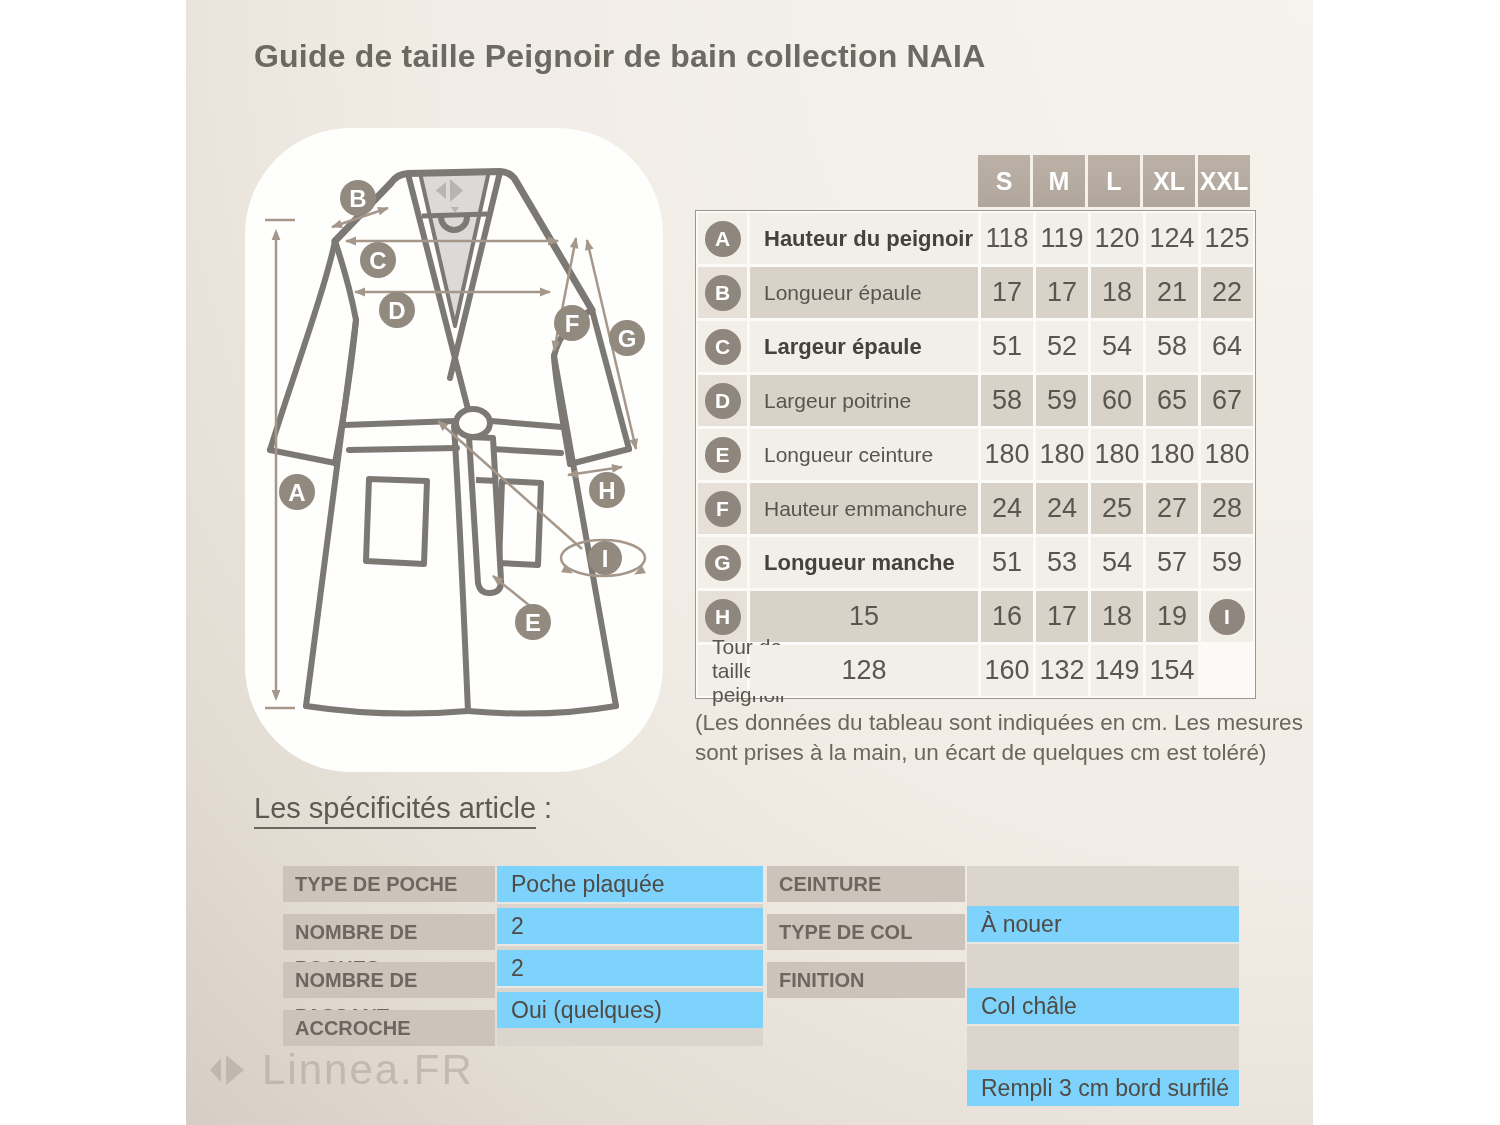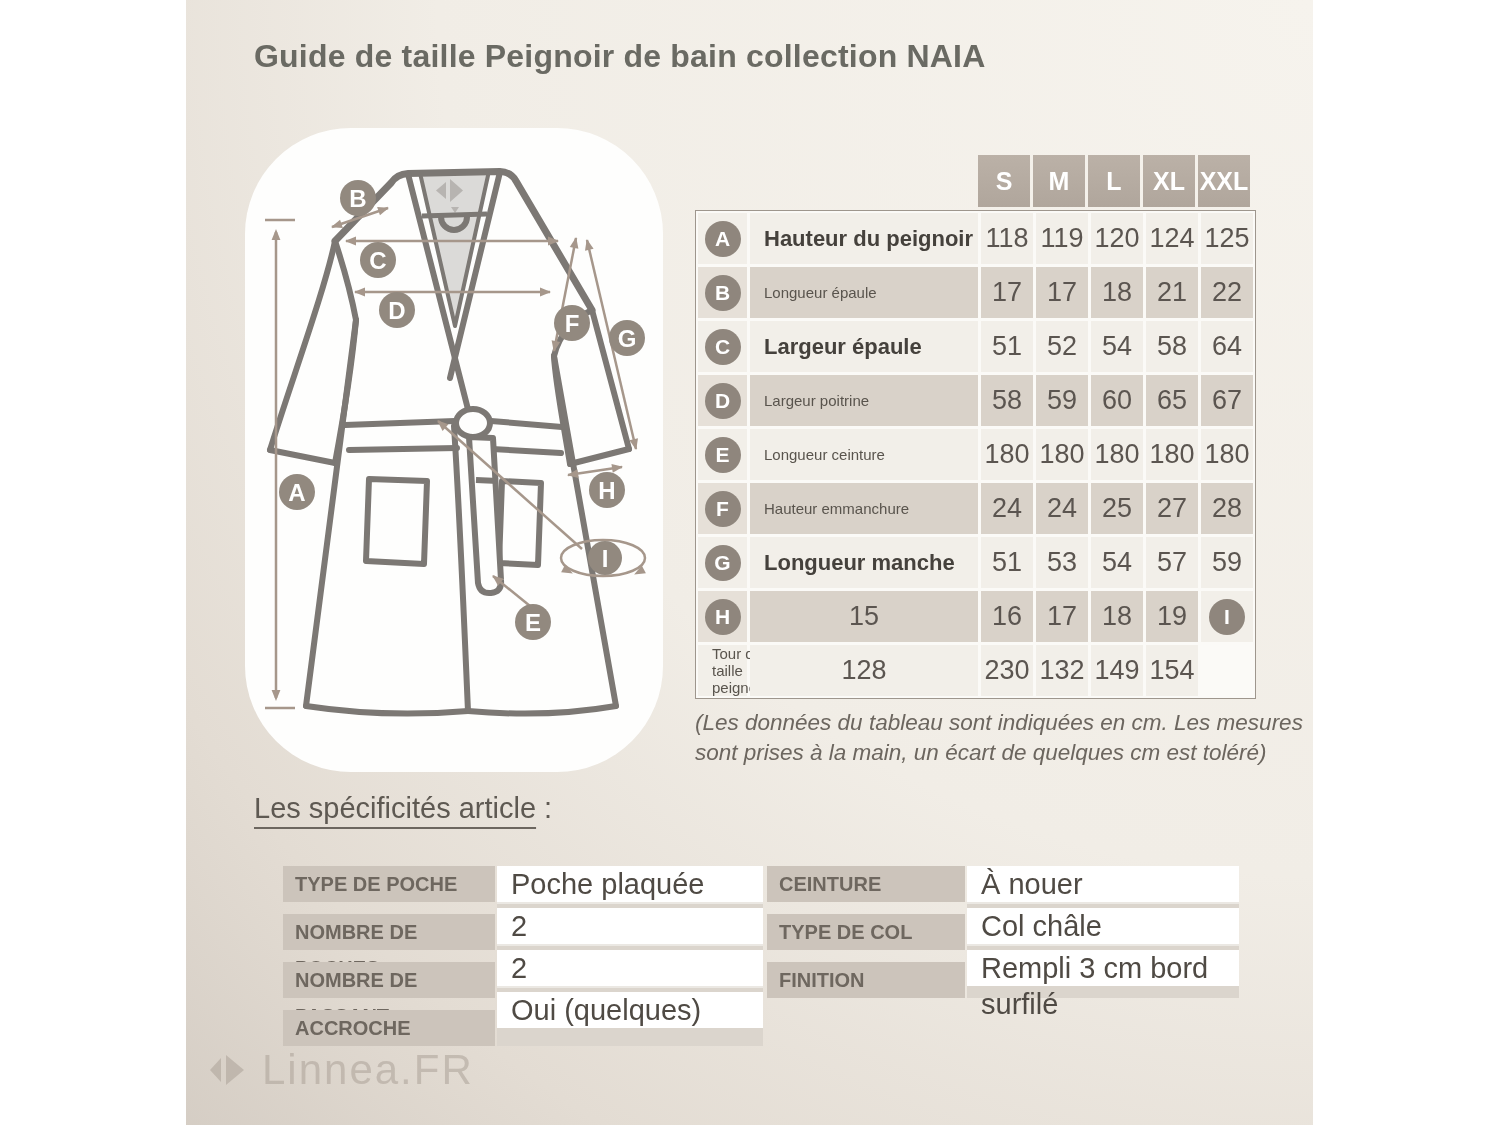--- a/index.html
+++ b/index.html
@@ -40,26 +40,26 @@
   .cell{display:flex;align-items:center;}
   .cell.light{background:#f2efe9;}
   .cell.dark{background:#d9d2c9;}
   .cell.badgecell{justify-content:center;}
   .cell.badgecell.dark{background:#e6e0d8;}
   .badge-circle{
     width:36px;height:36px;border-radius:50%;background:#8f867d;
     color:#fff;font-weight:bold;font-size:21px;
     display:flex;align-items:center;justify-content:center;
   }
-  .cell.labelcell{padding-left:14px;font-size:15px;color:#59544d;}
+  .cell.labelcell{padding-left:14px;font-size:21px;color:#59544d;}
   .cell.labelcell.bold{font-weight:bold;color:#45413c;font-size:22px;}
   .cell.valcell{justify-content:center;font-size:27px;color:#5b5550;}
   .table-note{
     position:absolute;left:509px;top:708px;width:556px;
-    text-align:center;font-style:italic;font-size:22.5px;line-height:30px;
+    text-align:center;font-size:22.5px;line-height:30px;
     color:#6c665f;white-space:nowrap;
   }
   
   .specs-heading{
     position:absolute;left:68px;top:792px;
     font-size:29px;color:#5e5952;
   }
   .specs-heading .u{
     text-decoration:underline;text-decoration-thickness:2px;text-underline-offset:9px;
     text-decoration-color:#6c665f;
@@ -70,26 +70,26 @@
   .spec-labels{display:flex;flex-direction:column;gap:12px;}
   .spec-label{
     height:36px;line-height:36px;padding-left:12px;
     background:#ccc4bb;color:#6e675f;font-weight:bold;font-size:20px;
   }
   .spec-table.left .spec-label{width:200px;}
   .spec-table.right .spec-label{width:186px;}
   .spec-values{display:flex;flex-direction:column;background:#dbd5cd;}
   .spec-value{
     height:36px;line-height:36px;padding-left:14px;margin-bottom:6px;
-    font-size:29px;color:#4f4a44;background:#ffffff;
+    font-size:23px;color:#4f4a44;background:#7dd3fc;
     box-shadow:0 2px 0 rgba(255,255,255,.45);
   }
   .spec-value:last-child{margin-bottom:0;box-shadow:none;}
   .spec-table.left .spec-value{width:252px;}
-  .spec-table.right .spec-value{width:258px;}
+  .spec-table.right .spec-value{width:258px;margin-top:40px;}
   
   .watermark{
     position:absolute;left:22px;top:1042px;height:56px;
     display:flex;align-items:center;gap:14px;opacity:.55;
   }
   .watermark .brand-text{
     font-size:42px;color:#aca298;letter-spacing:2px;
   }
 </style>
 </head>
@@ -303,21 +303,21 @@
       <div class="cell valcell dark">15</div>
       <div class="cell valcell dark">16</div>
       <div class="cell valcell dark">17</div>
       <div class="cell valcell dark">18</div>
       <div class="cell valcell dark">19</div>
       <div class="cell badgecell light">
         <div class="badge-circle">I</div>
       </div>
       <div class="cell labelcell light">Tour de taille peignoir</div>
       <div class="cell valcell light">128</div>
-      <div class="cell valcell light">230</div>
+      <div class="cell valcell light">160</div>
       <div class="cell valcell light">132</div>
       <div class="cell valcell light">149</div>
       <div class="cell valcell light">154</div>
     </div>
 
   <div class="table-note">
     <div>(Les données du tableau sont indiquées en cm. Les mesures</div>
     <div>sont prises à la main, un écart de quelques cm est toléré)</div>
   </div>
 

